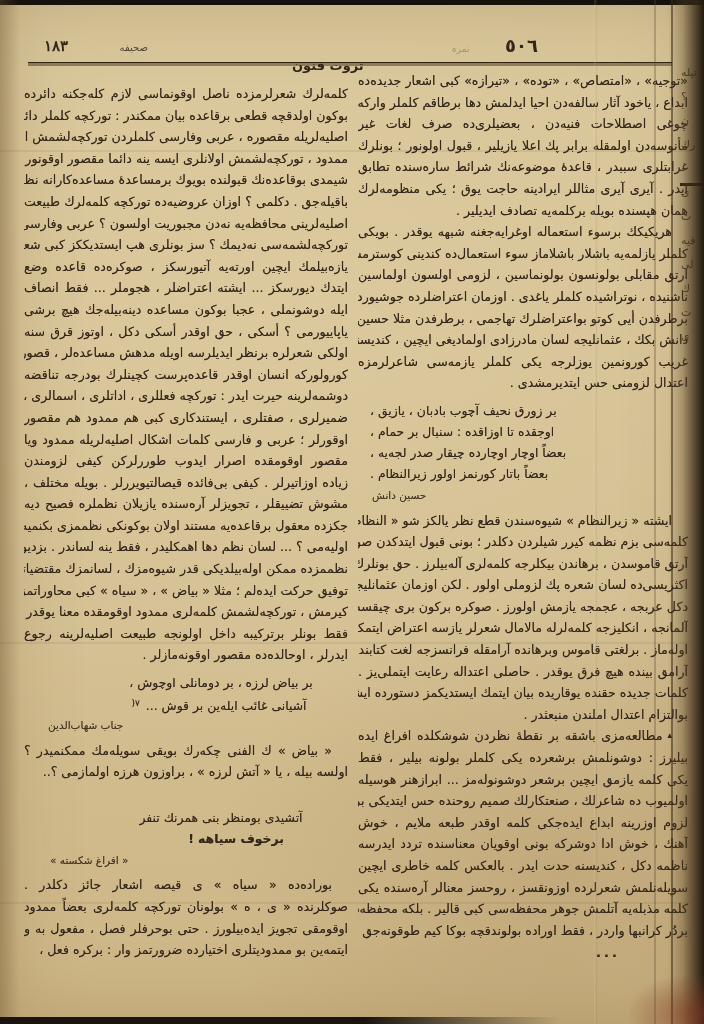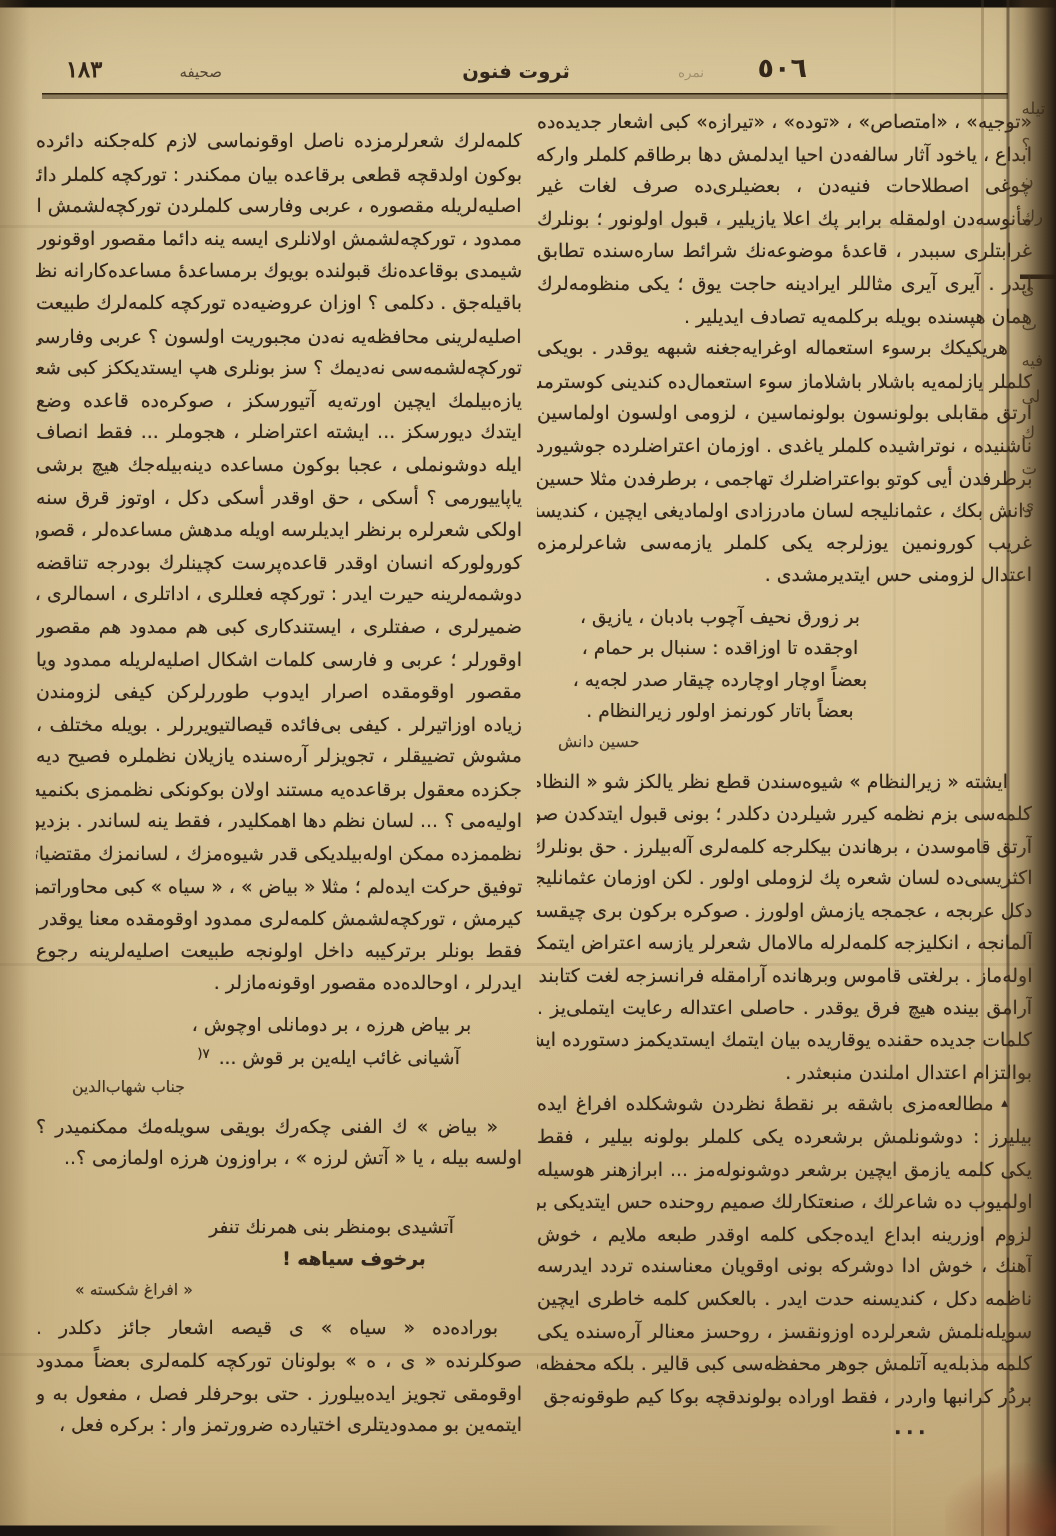--- a/index.html
+++ b/index.html
@@ -24,42 +24,42 @@
   #crease-c{left:594px;top:0;width:3px;height:1024px;background:linear-gradient(90deg,rgba(255,240,200,.14),rgba(100,75,45,.12));}
   .hcrease{left:0;width:690px;height:2px;background:rgba(100,75,45,.10);}
   #bottom-strip{left:0;top:1017px;width:560px;height:7px;
     background:linear-gradient(90deg,#191410 65%,rgba(25,20,16,0));}
   #corner-smudge{left:630px;top:975px;width:74px;height:49px;
     background:radial-gradient(ellipse at 90% 80%,rgba(125,55,32,.65),rgba(0,0,0,0) 75%);}
   
   #hdr-issue{left:452px;top:35px;width:86px;direction:rtl;display:flex;justify-content:space-between;align-items:baseline;}
   #hdr-issue .num{font-size:18px;font-weight:bold;letter-spacing:1px;}
   #hdr-issue .wd{font-size:9px;opacity:.33;}
-  #hdr-title{left:292px;top:41px;width:104px;text-align:center;font-size:13px;font-weight:bold;direction:rtl;}
+  #hdr-title{left:292px;top:58px;width:104px;text-align:left;font-size:13px;font-weight:bold;direction:rtl;}
   #hdr-page{left:44px;top:37px;width:104px;direction:rtl;display:flex;justify-content:space-between;align-items:baseline;}
   #hdr-page .wd{font-size:10px;opacity:.8;}
   #hdr-page .num{font-size:15px;font-weight:bold;letter-spacing:1px;font-family:Liberation Serif, serif;}
   #hdr-rule{left:28px;top:62px;width:644px;height:3px;background:#38291777;border-top:1px solid #32240f;}
   #edge-rule{left:680px;top:183px;width:24px;height:3px;background:#241a10;}
   
   #frag-strip{left:681px;top:66px;width:23px;height:360px;overflow:hidden;direction:ltr;}
   #frag-strip div{height:24px;font-size:11px;color:rgba(52,38,24,.85);text-align:left;}
   
   .col{position:absolute;direction:rtl;font-size:12.6px;line-height:21.6px;
     text-shadow:0 0 .5px rgba(47,35,22,.55);}
   #col-right{left:358px;top:70px;width:330px;}
   #col-left{left:24px;top:83px;width:324px;}
   .para{margin:0;}
   .line{height:21.6px;overflow:hidden;text-align:justify;text-align-last:justify;white-space:nowrap;}
   .line.last{text-align-last:right;}
   .line.first{text-indent:16px;}
   .mark{font-size:9px;margin-left:5px;vertical-align:2px;}
   .fmark{font-size:9px;margin-right:6px;vertical-align:4px;}
   .poem{margin:6px 0 2px;}
-  .pline{height:21px;overflow:hidden;text-align:center;white-space:nowrap;font-size:12.4px;}
+  .pline{height:21px;overflow:hidden;text-align:left;white-space:nowrap;font-size:12.4px;}
   .sig{font-size:10.5px;text-align:left;margin:1px 0 3px;opacity:.9;}
   .v-servet{padding-left:12px;padding-right:98px;}
   .v-servet .sig{margin-left:2px;}
   .v-cenab .pline:nth-child(1){margin-left:70px;text-align:center;}
   .v-cenab .pline:nth-child(2){margin-left:66px;text-align:center;}
   .v-cenab .sig{margin-left:24px;}
   .v-fikret{margin-top:12px;}
   .v-fikret .pline:nth-child(1){margin-left:70px;text-align:center;margin-top:24px;}
   .v-fikret .pline:nth-child(2){margin-left:100px;text-align:center;font-weight:bold;}
   .v-fikret .sig{margin-left:26px;}
@@ -167,21 +167,21 @@
       </div>
       <div class="para">
         <div class="line">اوليه‌مى ؟ ... لسان نظم دها اهمكليدر ، فقط ينه لساندر . بزديورزكه</div>
         <div class="line">نظممزده ممكن اوله‌بيلديكى قدر شيوه‌مزك ، لسانمزك مقتضياتنه</div>
         <div class="line">توفيق حركت ايده‌لم ؛ مثلا « بياض » ، « سياه » كبى محاوراتمزه</div>
         <div class="line">كيرمش ، توركچه‌لشمش كلمه‌لرى ممدود اوقومقده معنا يوقدر ؛</div>
         <div class="line">فقط بونلر برتركيبه داخل اولونجه طبيعت اصليه‌لرينه رجوع</div>
         <div class="line last">ايدرلر ، اوحالده‌ده مقصور اوقونه‌مازلر .</div>
       </div>
       <div class="poem v-cenab">
-        <div class="pline">بر بياض هرزه ، بر دومانلى اوچوش ،</div>
+        <div class="pline">بر بياض لرزه ، بر دومانلى اوچوش ،</div>
         <div class="pline">آشيانى غائب ايله‌ين بر قوش ...<span class="fmark">٧(</span></div>
         <div class="sig">جناب شهاب‌الدين</div>
       </div>
       <div class="para">
         <div class="line first">« بياض » ك الفنى چكه‌رك بويقى سويله‌مك ممكنميدر ؟</div>
         <div class="line last">اولسه بيله ، يا « آتش لرزه » ، براوزون هرزه اولمازمى ؟..</div>
       </div>
       <div class="poem v-fikret">
         <div class="pline">آتشيدى بومنظر بنى همرنك تنفر</div>
         <div class="pline">برخوف سياهه !</div>

